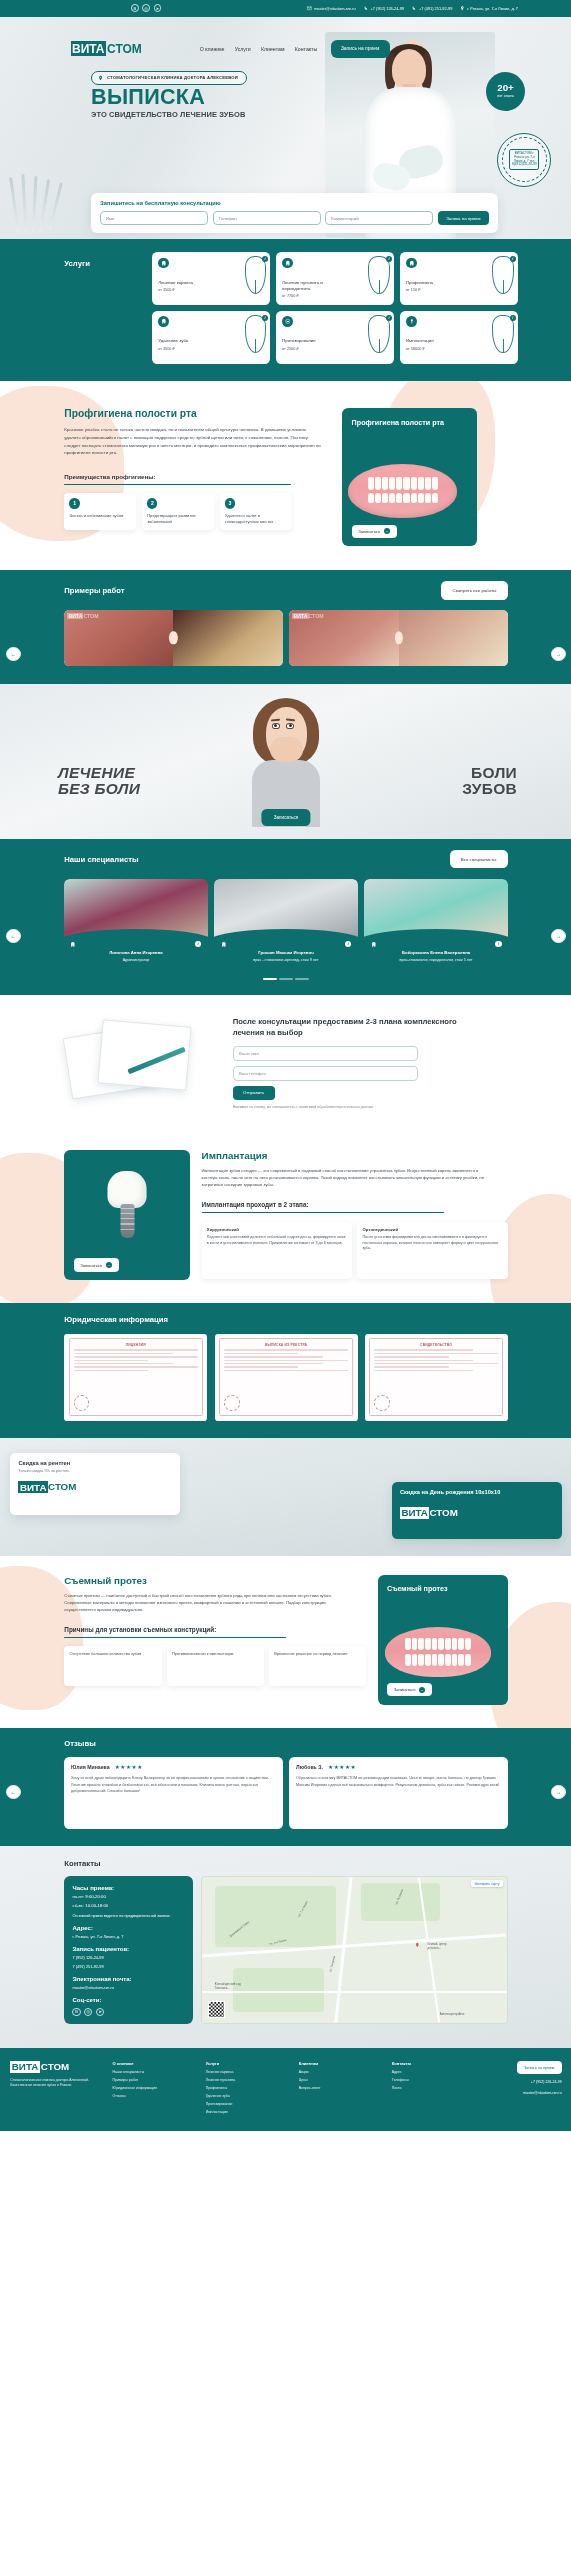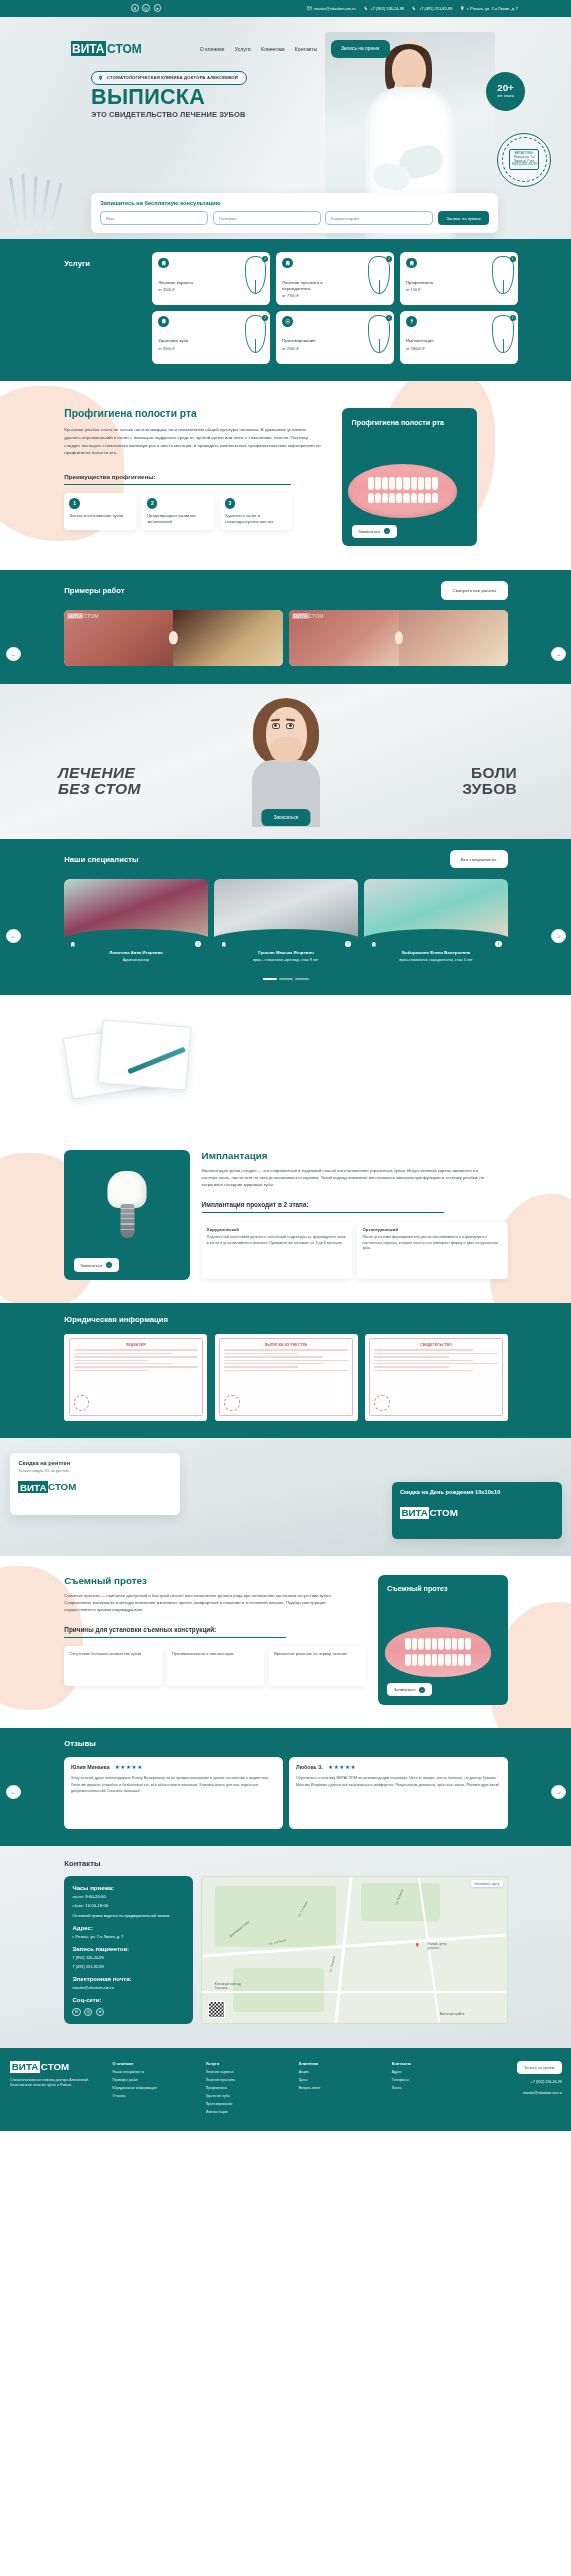--- a/index.html
+++ b/index.html
@@ -786,21 +786,21 @@
         <div class="brow r"></div>
       <div class="eye l"></div>
         <div class="eye r"></div>
       <div class="pup l"></div>
         <div class="pup r"></div>
       <div class="hand"></div>
         <div class="body"></div>
     </div>
     <div class="pb-text-l">
       <div>ЛЕЧЕНИЕ</div>
-      <div>БЕЗ СТОМ</div>
+      <div>БЕЗ БОЛИ</div>
     </div>
     <div class="pb-text-r">
       <div>БОЛИ</div>
       <div>ЗУБОВ</div>
     </div>
     <button class="pb-btn">Записаться</button>
   </div>
 
   <div class="spec">
     <div class="arrow-nav l" style="top:90px">←</div>
@@ -858,20 +858,29 @@
         </div>
     </div>
   </div>
 
   <div class="plans">
     <div class="container plans-inner">
       <div class="plan-doc">
         <div class="sheet s1"></div>
         <div class="sheet s2"></div>
         <div class="pen"></div>
+      </div>
+      <div class="plan-right">
+        <div class="plan-h">После консультации предоставим 2-3 плана комплексного лечения на выбор</div>
+        <div class="plan-form">
+          <input type="text" placeholder="Ваше имя" style="">
+          <input type="text" placeholder="Ваш телефон" style="">
+          <button class="plan-btn">Отправить</button>
+          <div class="plan-note">Нажимая на кнопку, вы соглашаетесь с политикой обработки персональных данных</div>
+        </div>
       </div>
     </div>
   </div>
 
   <div class="implant">
     <div class="blob b1" style="left:-36px;top:20.6px;width:134px;height:155px"></div>
     <div class="blob b2" style="right:-20.6px;top:62px;width:103px;height:144px"></div>
     <div class="container im-inner">
       <div class="im-card">
         <div class="im-tooth">

